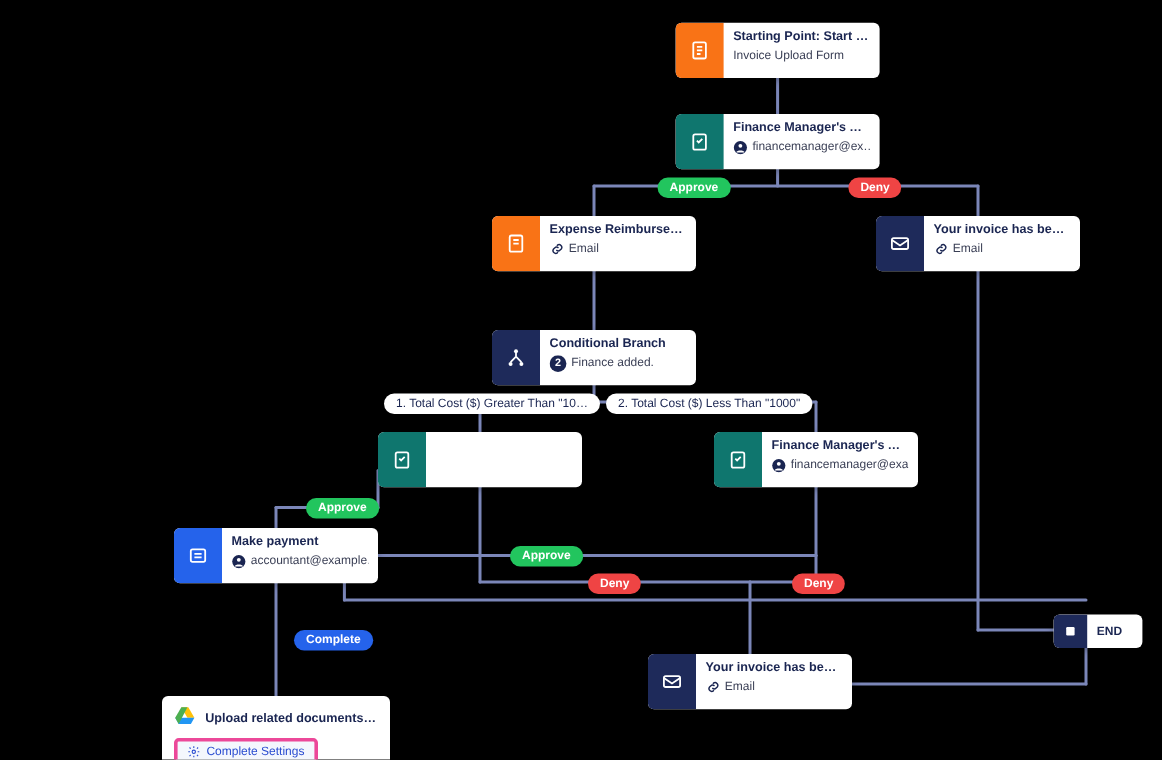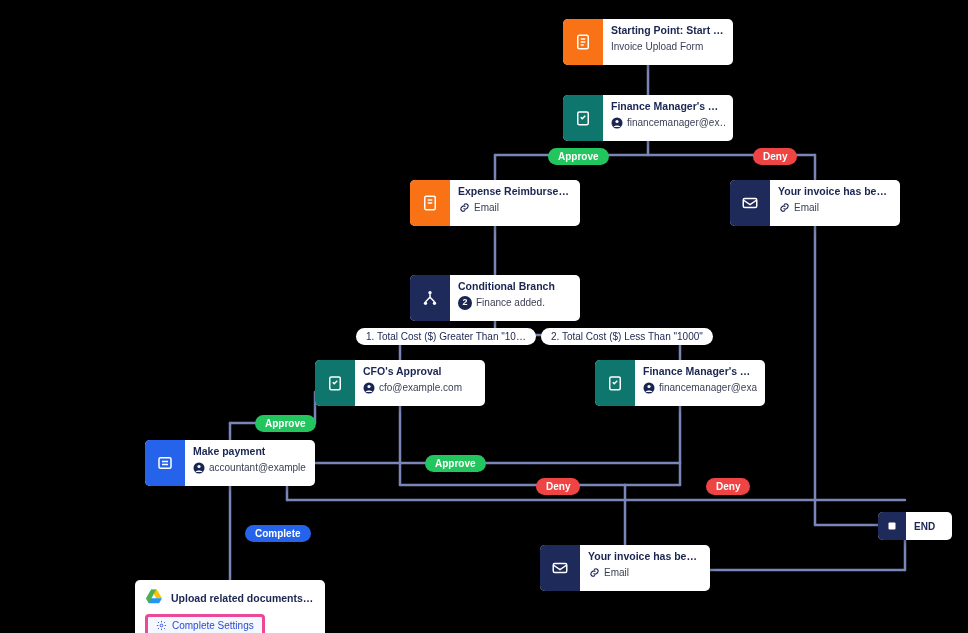--- a/index.html
+++ b/index.html
@@ -80,24 +80,23 @@
     color: #fff;
     padding: 3px 10px;
     border-radius: 999px;
     white-space: nowrap;
   }
   .pill.white {
     background: #fff;
     color: #1a2551;
     font-weight: 500;
     box-shadow: 0 1px 3px rgba(0,0,0,.2);
-    margin-left: 36px;
   }
   .pill.approve { background: #22c55e; }
-  .pill.deny    { background: #ef4444; margin-left: 46px; }
+  .pill.deny    { background: #ef4444; }
   .pill.complete{ background: #2563eb; }
 
   .end-node {
     position: absolute;
     display: flex;
     align-items: center;
     background: #fff;
     border-radius: 5px;
     box-shadow: 0 2px 6px rgba(0,0,0,.25);
     width: 74px;
@@ -309,33 +308,20 @@
   </div>
 </div>
 
 <div class="node" style="left:315px; top:360px;">
   <div class="iconbox green">
     <svg width="18" height="18" viewBox="0 0 24 24" fill="none" stroke="#fff" stroke-width="2">
         <rect x="5" y="4" width="14" height="17" rx="2"></rect>
         <path d="M9 11l2 2 4-4"></path>
       </svg>
   </div>
-  <div class="body">
-    <div class="title">CFO's Approval</div>
-    <div class="sub">
-      <span class="sub-icon">
-          <svg width="12" height="12" viewBox="0 0 24 24">
-            <circle cx="12" cy="12" r="11" fill="#1a2551"></circle>
-            <circle cx="12" cy="9" r="3.2" fill="#fff"></circle>
-            <path d="M5 20c1.5-4 12.5-4 14 0" fill="#fff"></path>
-          </svg>
-        </span>
-      <span>cfo@example.com</span>
-    </div>
-  </div>
 </div>
 
 <div class="node" style="left:595px; top:360px;">
   <div class="iconbox green">
     <svg width="18" height="18" viewBox="0 0 24 24" fill="none" stroke="#fff" stroke-width="2">
         <rect x="5" y="4" width="14" height="17" rx="2"></rect>
         <path d="M9 11l2 2 4-4"></path>
       </svg>
   </div>
   <div class="body">

